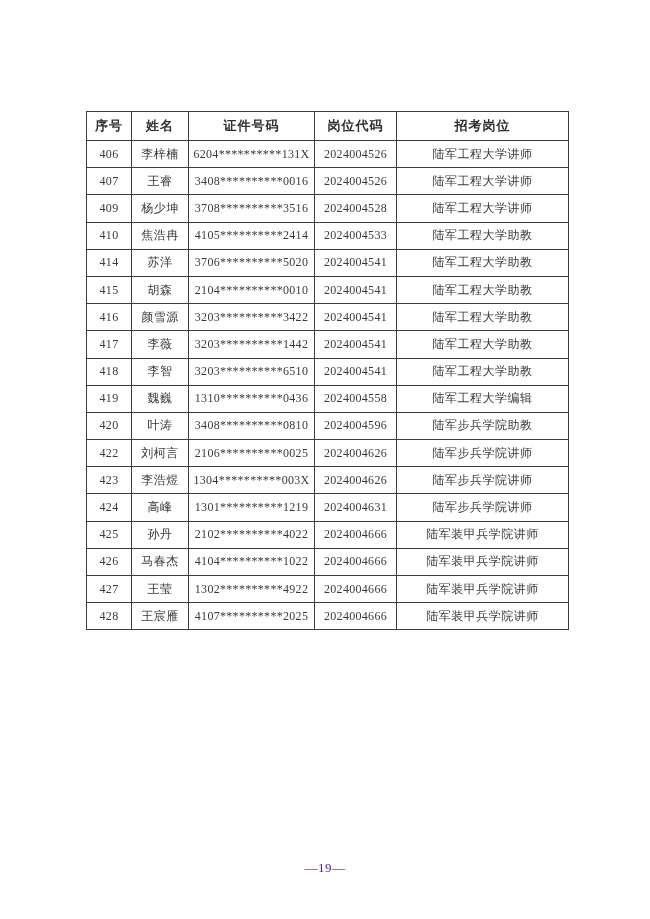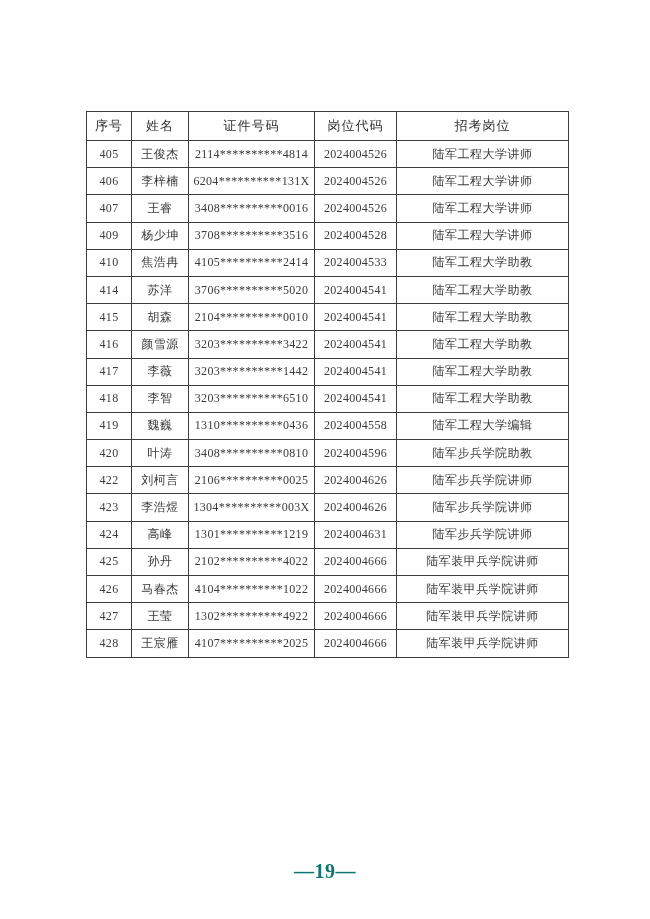--- a/index.html
+++ b/index.html
@@ -29,21 +29,21 @@
     border: 1.5px solid #3d3d3d;
     text-align: center;
     vertical-align: middle;
     padding: 0;
     overflow: hidden;
     white-space: nowrap;
   }
   table.recruit-table th {
     height: 28px;
     font-size: 13px;
-    font-weight: normal;
+    font-weight: bold;
     color: #2f2f2f;
     letter-spacing: 1px;
   }
   table.recruit-table td {
     height: 26.2px;
     font-size: 12px;
     color: #3a3a3a;
   }
   td.cell-id, td.cell-code, td.cell-seq {
     font-family: "Liberation Serif", "DejaVu Serif", serif;
@@ -51,24 +51,23 @@
   }
   td.cell-position, td.cell-name {
     letter-spacing: 0.5px;
   }
   .page-number {
     position: absolute;
     top: 860px;
     left: 0;
     width: 100%;
     text-align: center;
-    font-size: 20px;
-    color: #0f766e;
+    font-size: 13px;
+    color: #4c1d95;
     letter-spacing: 0.5px;
-    font-weight: bold;
   }
 </style>
 </head>
 <body>
 
 <div class="page">
   <table class="recruit-table">
     <colgroup>
         <col style="width: 45px;">
         <col style="width: 57px;">
@@ -80,27 +79,20 @@
       <tr>
           <th>序号</th>
           <th>姓名</th>
           <th>证件号码</th>
           <th>岗位代码</th>
           <th>招考岗位</th>
         </tr>
     </thead>
     <tbody>
         <tr>
-          <td class="cell-seq">405</td>
-          <td class="cell-name">王俊杰</td>
-          <td class="cell-id">2114**********4814</td>
-          <td class="cell-code">2024004526</td>
-          <td class="cell-position">陆军工程大学讲师</td>
-        </tr>
-        <tr>
           <td class="cell-seq">406</td>
           <td class="cell-name">李梓楠</td>
           <td class="cell-id">6204**********131X</td>
           <td class="cell-code">2024004526</td>
           <td class="cell-position">陆军工程大学讲师</td>
         </tr>
         <tr>
           <td class="cell-seq">407</td>
           <td class="cell-name">王睿</td>
           <td class="cell-id">3408**********0016</td>

